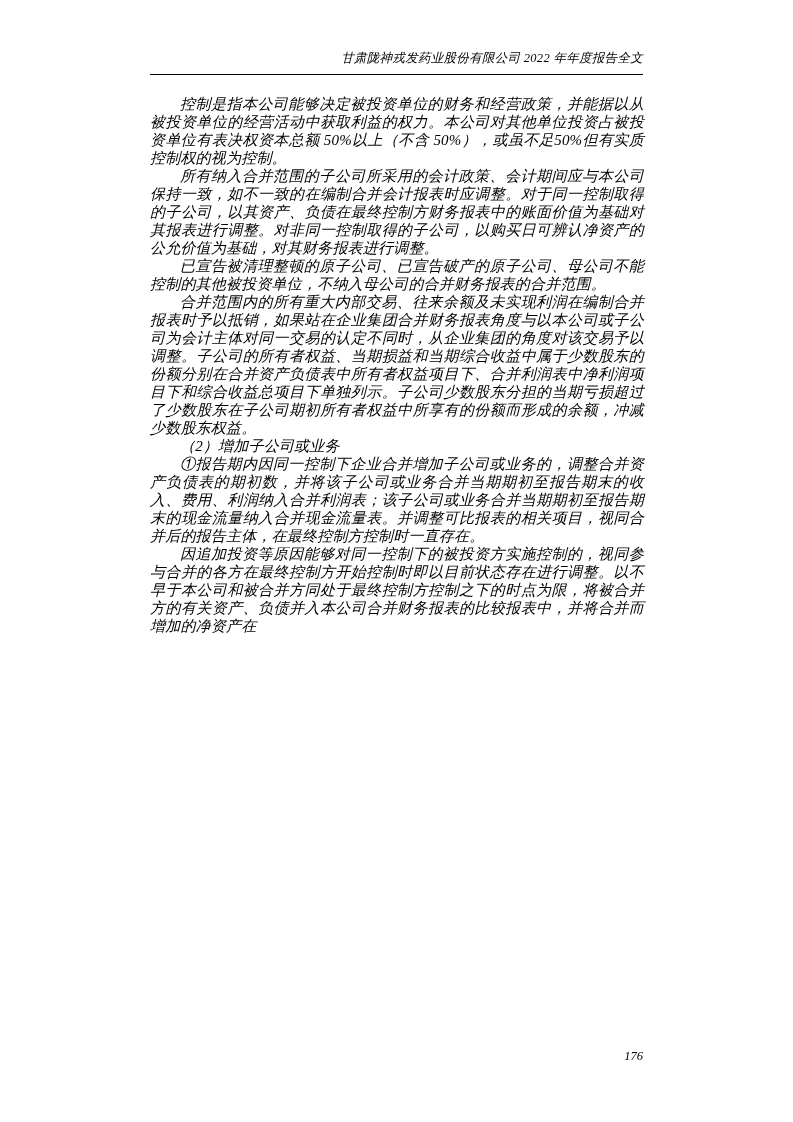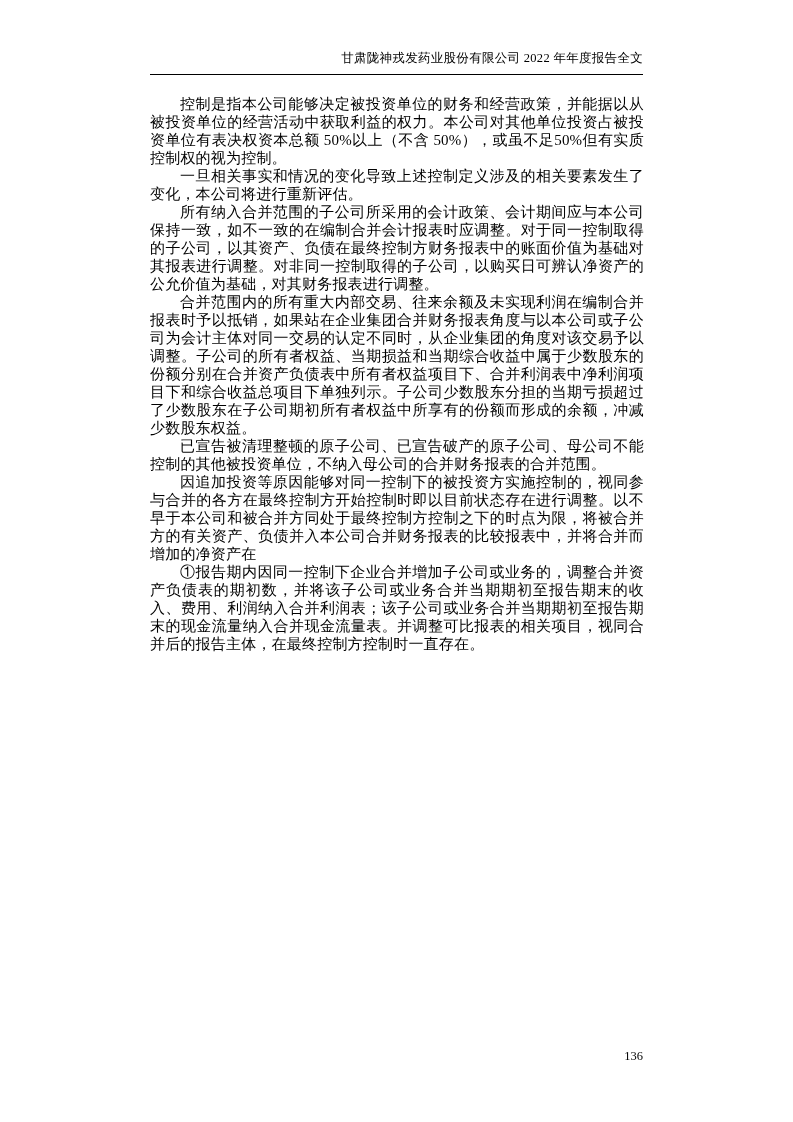--- a/index.html
+++ b/index.html
@@ -6,20 +6,21 @@
   html, body { background: #ffffff; }
   .page {
     position: relative;
     width: 645px;
     height: 1122px;
     margin: 0 auto;
     background: #ffffff;
     font-family: "Liberation Serif", "DejaVu Serif", serif;
     color: #000000;
     overflow: hidden;
+    font-style: italic;
   }
   .header {
     position: absolute;
     top: 50px;
     left: 76px;
     right: 76px;
     text-align: right;
     font-size: 12.5px;
     letter-spacing: 0.3px;
     padding-bottom: 7px;
@@ -50,23 +51,23 @@
 <body>
 
 <div class="page">
 
   <div class="header">
     <span>甘肃陇神戎发药业股份有限公司 2022 年年度报告全文</span>
   </div>
 
   <div class="body-text">
     <p>控制是指本公司能够决定被投资单位的财务和经营政策，并能据以从被投资单位的经营活动中获取利益的权力。本公司对其他单位投资占被投资单位有表决权资本总额 50%以上（不含 50%），或虽不足50%但有实质控制权的视为控制。</p>
-    <p>一旦相关事实和情况的变化导致上述控制定义涉及的相关要素发生了变化，本公司将进行重新评估。</p>
     <p>所有纳入合并范围的子公司所采用的会计政策、会计期间应与本公司保持一致，如不一致的在编制合并会计报表时应调整。对于同一控制取得的子公司，以其资产、负债在最终控制方财务报表中的账面价值为基础对其报表进行调整。对非同一控制取得的子公司，以购买日可辨认净资产的公允价值为基础，对其财务报表进行调整。</p>
+    <p>已宣告被清理整顿的原子公司、已宣告破产的原子公司、母公司不能控制的其他被投资单位，不纳入母公司的合并财务报表的合并范围。</p>
     <p>合并范围内的所有重大内部交易、往来余额及未实现利润在编制合并报表时予以抵销，如果站在企业集团合并财务报表角度与以本公司或子公司为会计主体对同一交易的认定不同时，从企业集团的角度对该交易予以调整。子公司的所有者权益、当期损益和当期综合收益中属于少数股东的份额分别在合并资产负债表中所有者权益项目下、合并利润表中净利润项目下和综合收益总项目下单独列示。子公司少数股东分担的当期亏损超过了少数股东在子公司期初所有者权益中所享有的份额而形成的余额，冲减少数股东权益。</p>
-    <p>已宣告被清理整顿的原子公司、已宣告破产的原子公司、母公司不能控制的其他被投资单位，不纳入母公司的合并财务报表的合并范围。</p>
+    <p>（2）增加子公司或业务</p>
+    <p>①报告期内因同一控制下企业合并增加子公司或业务的，调整合并资产负债表的期初数，并将该子公司或业务合并当期期初至报告期末的收入、费用、利润纳入合并利润表；该子公司或业务合并当期期初至报告期末的现金流量纳入合并现金流量表。并调整可比报表的相关项目，视同合并后的报告主体，在最终控制方控制时一直存在。</p>
     <p>因追加投资等原因能够对同一控制下的被投资方实施控制的，视同参与合并的各方在最终控制方开始控制时即以目前状态存在进行调整。以不早于本公司和被合并方同处于最终控制方控制之下的时点为限，将被合并方的有关资产、负债并入本公司合并财务报表的比较报表中，并将合并而增加的净资产在</p>
-    <p>①报告期内因同一控制下企业合并增加子公司或业务的，调整合并资产负债表的期初数，并将该子公司或业务合并当期期初至报告期末的收入、费用、利润纳入合并利润表；该子公司或业务合并当期期初至报告期末的现金流量纳入合并现金流量表。并调整可比报表的相关项目，视同合并后的报告主体，在最终控制方控制时一直存在。</p>
   </div>
 
-  <div class="footer">136</div>
+  <div class="footer">176</div>
 
 </div>
 
 </body></html>

